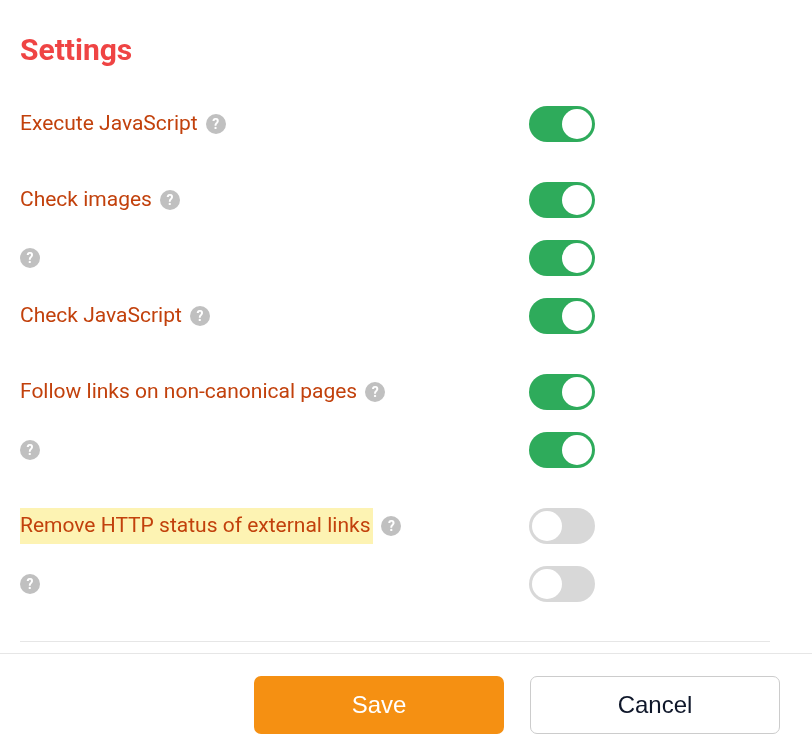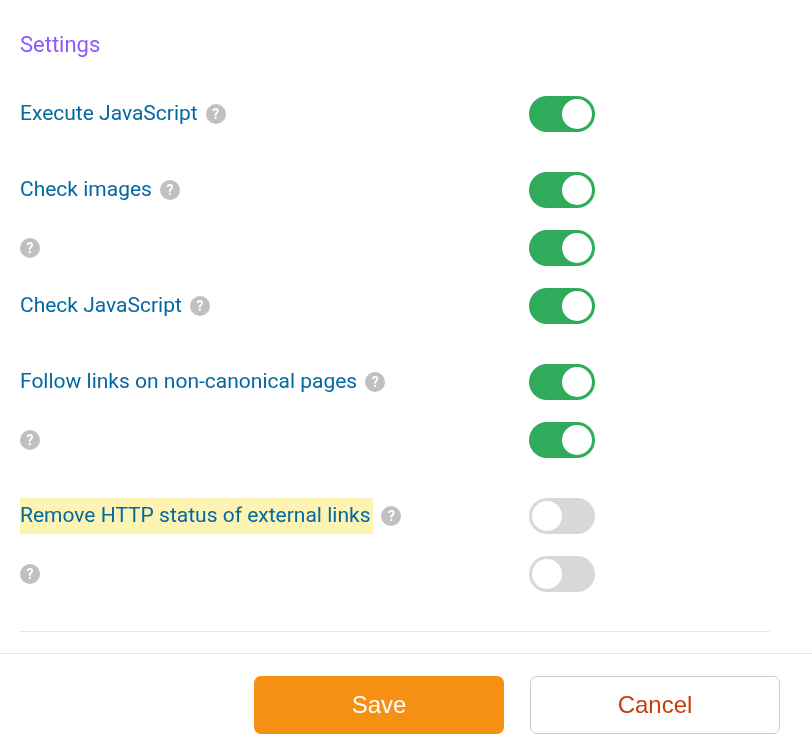--- a/index.html
+++ b/index.html
@@ -11,43 +11,43 @@
       font-family: -apple-system, BlinkMacSystemFont, "Segoe UI", Roboto, Helvetica, Arial, sans-serif;
       background: #fff;
       width: 812px;
       height: 756px;
       position: relative;
     }
     .settings-panel {
       padding: 32px 20px 0 20px;
     }
     .settings-title {
-      font-size: 22px;
-      font-weight: 400;
-      color: #8b5cf6;
+      font-size: 30px;
+      font-weight: 700;
+      color: #ef4444;
       margin-bottom: 28px;
     }
     .setting-row {
       display: flex;
       align-items: center;
       justify-content: space-between;
       width: 575px;
       padding: 11px 0;
     }
     .setting-row.gap-below {
       margin-bottom: 18px;
     }
     .setting-label-wrap {
       display: flex;
       align-items: center;
       gap: 8px;
     }
     .setting-label {
       font-size: 21px;
-      color: #0369a1;
+      color: #c2410c;
       line-height: 1.3;
     }
     .highlighted {
       background: #fdf3b3;
       padding: 4px 3px 4px 0;
       display: inline-block;
     }
     .help-icon {
       width: 20px;
       height: 20px;
@@ -115,21 +115,21 @@
       cursor: pointer;
       border-radius: 7px;
     }
     .btn-primary {
       background: #f59012;
       color: #fff;
       border: none;
     }
     .btn-secondary {
       background: #fff;
-      color: #c2410c;
+      color: #0f172a;
       border: 1px solid #ccc;
     }
   </style>
 </head>
 <body>
 
 <div class="settings-panel">
   <h2 class="settings-title">Settings</h2>
   <div id="rows-container">
       <div class="setting-row gap-below">

